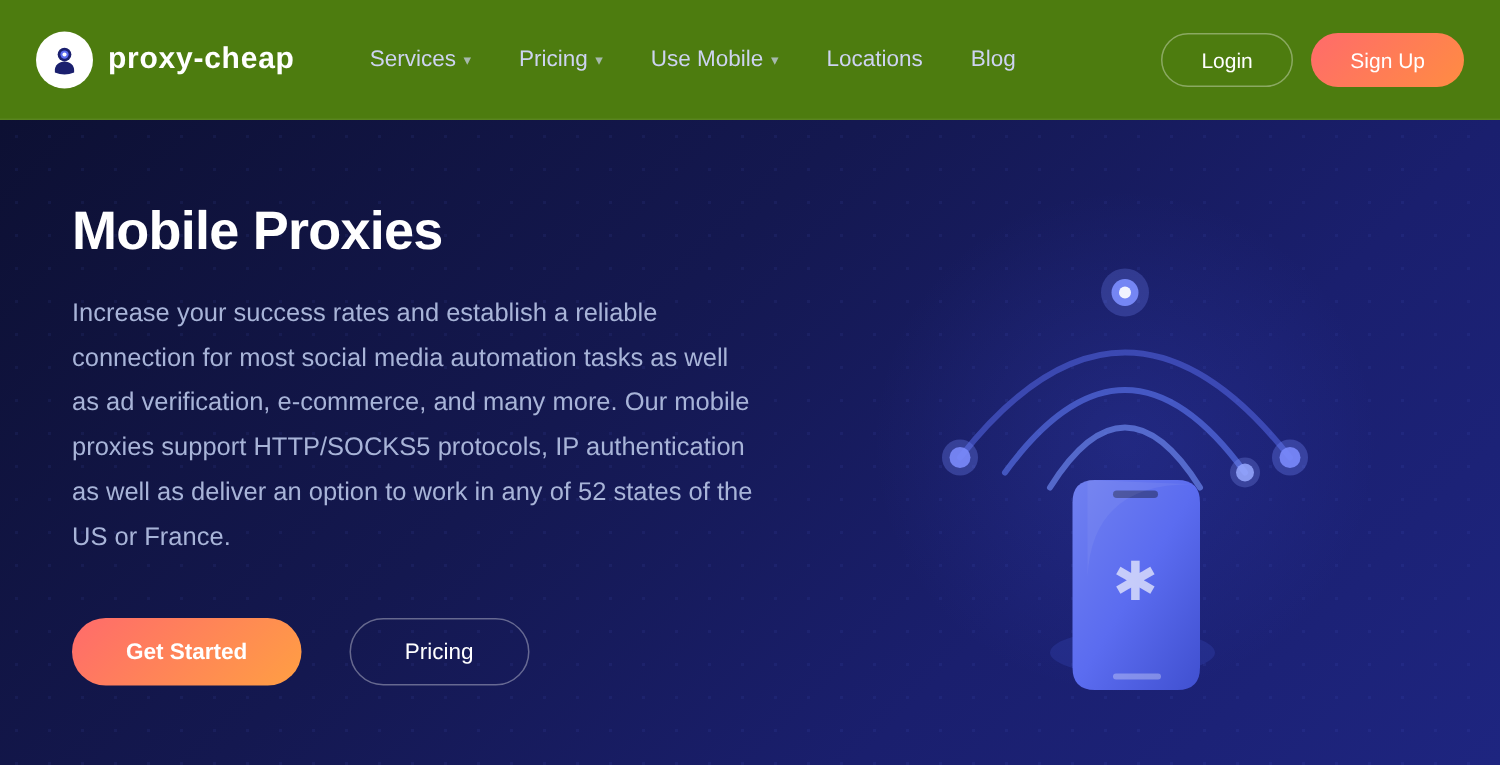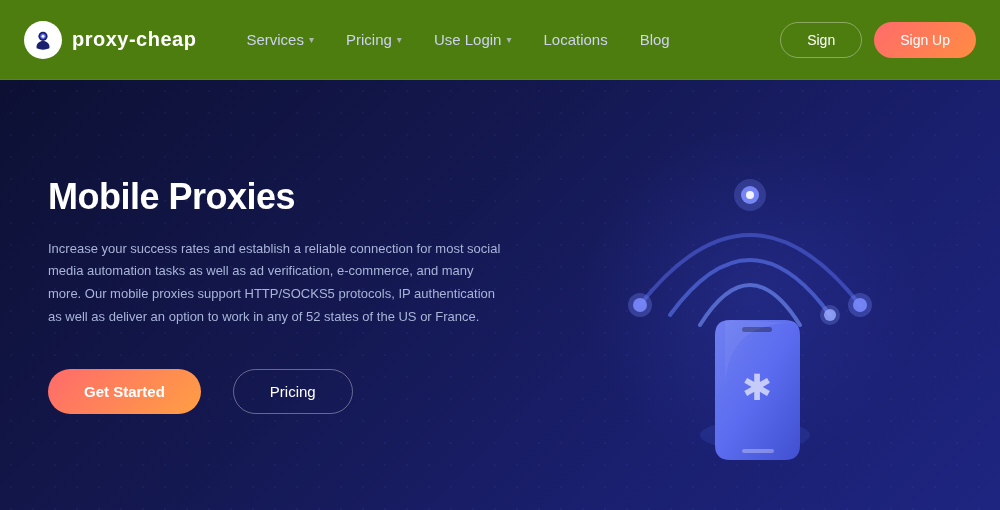--- a/index.html
+++ b/index.html
@@ -134,21 +134,21 @@
     .hero-title {
       color: #fff;
       font-size: 36px;
       font-weight: 700;
       margin-bottom: 20px;
       line-height: 1.15;
       letter-spacing: -0.5px;
     }
     .hero-desc {
       color: #a8b4d8;
-      font-size: 13px;
+      font-size: 17px;
       line-height: 1.75;
       margin-bottom: 40px;
       max-width: 460px;
     }
     .hero-buttons {
       display: flex;
       gap: 32px;
       align-items: center;
     }
     .btn-get-started {
@@ -216,33 +216,33 @@
   <div class="nav-links">
     <div class="nav-item">
       <span>Services</span>
       <span class="chevron">▾</span>
     </div>
     <div class="nav-item">
       <span>Pricing</span>
       <span class="chevron">▾</span>
     </div>
     <div class="nav-item">
-      <span>Use Login</span>
+      <span>Use Mobile</span>
       <span class="chevron">▾</span>
     </div>
     <div class="nav-item">
       <span>Locations</span>
     </div>
     <div class="nav-item">
       <span>Blog</span>
     </div>
   </div>
 
   <div class="nav-auth">
-    <button class="btn-login">Sign</button>
+    <button class="btn-login">Login</button>
     <button class="btn-signup">Sign Up</button>
   </div>
 </nav>
 
 <section class="hero">
 
   <div class="hero-glow"></div>
 
   <div class="hero-illustration">
     

